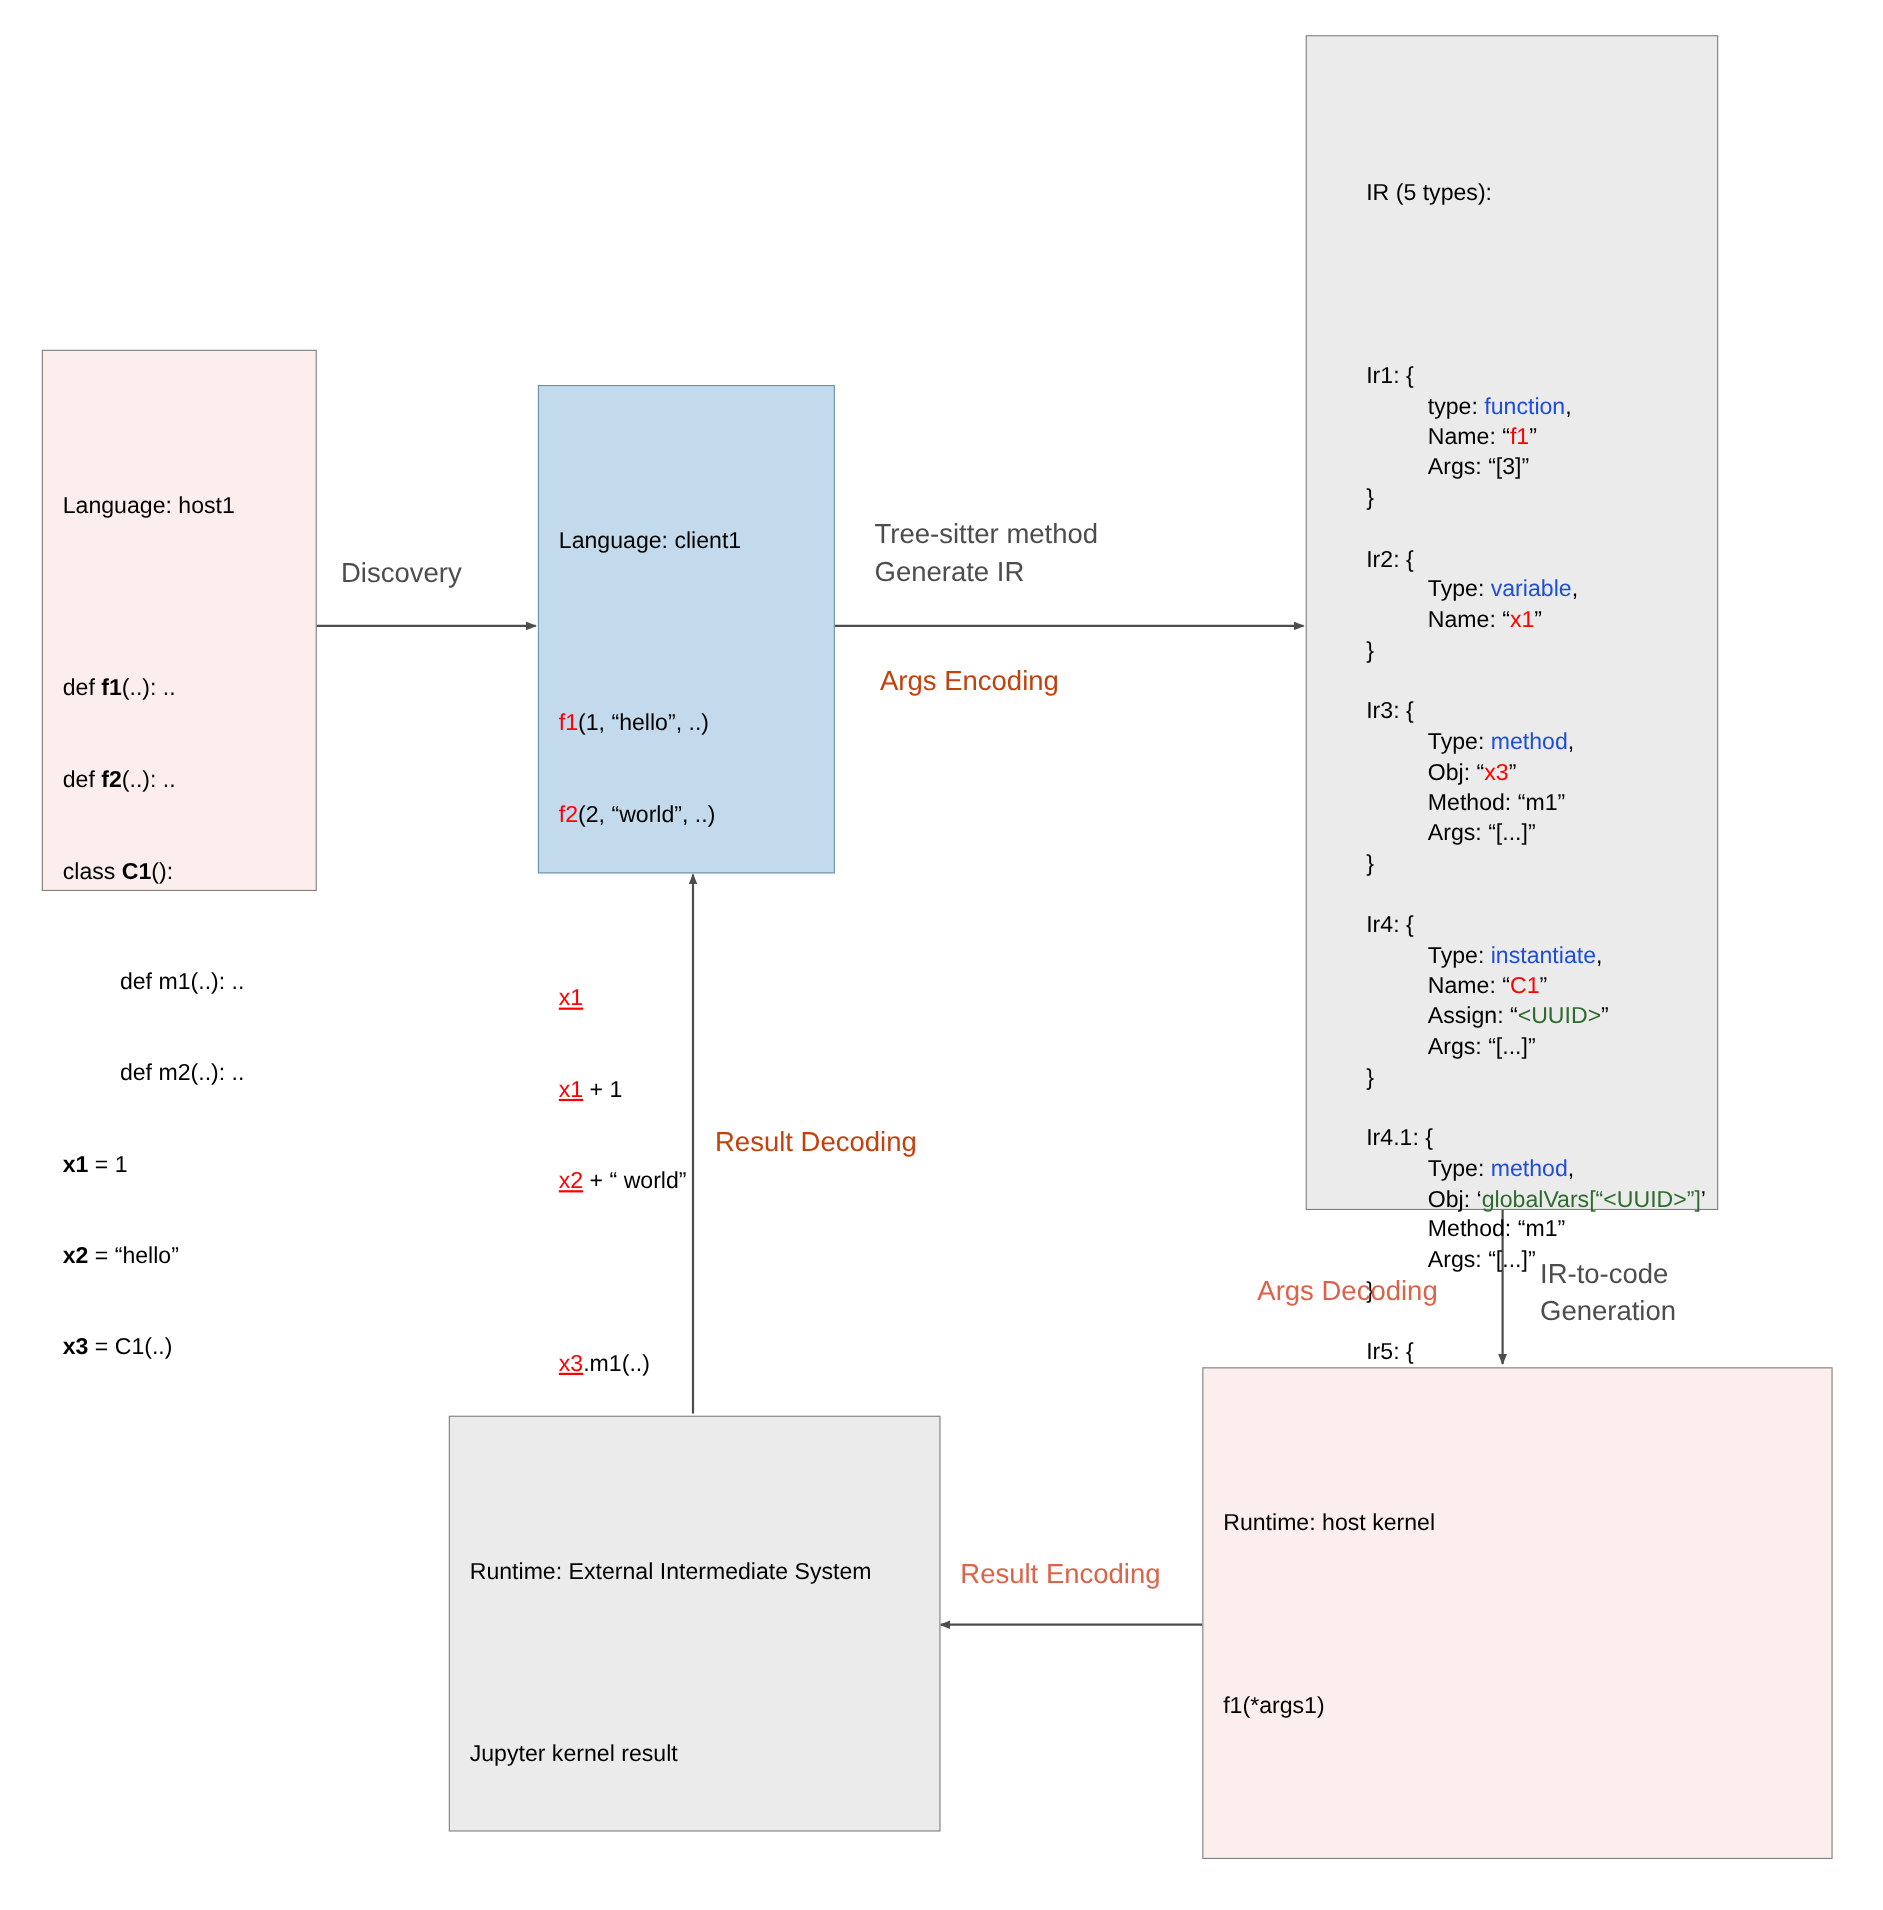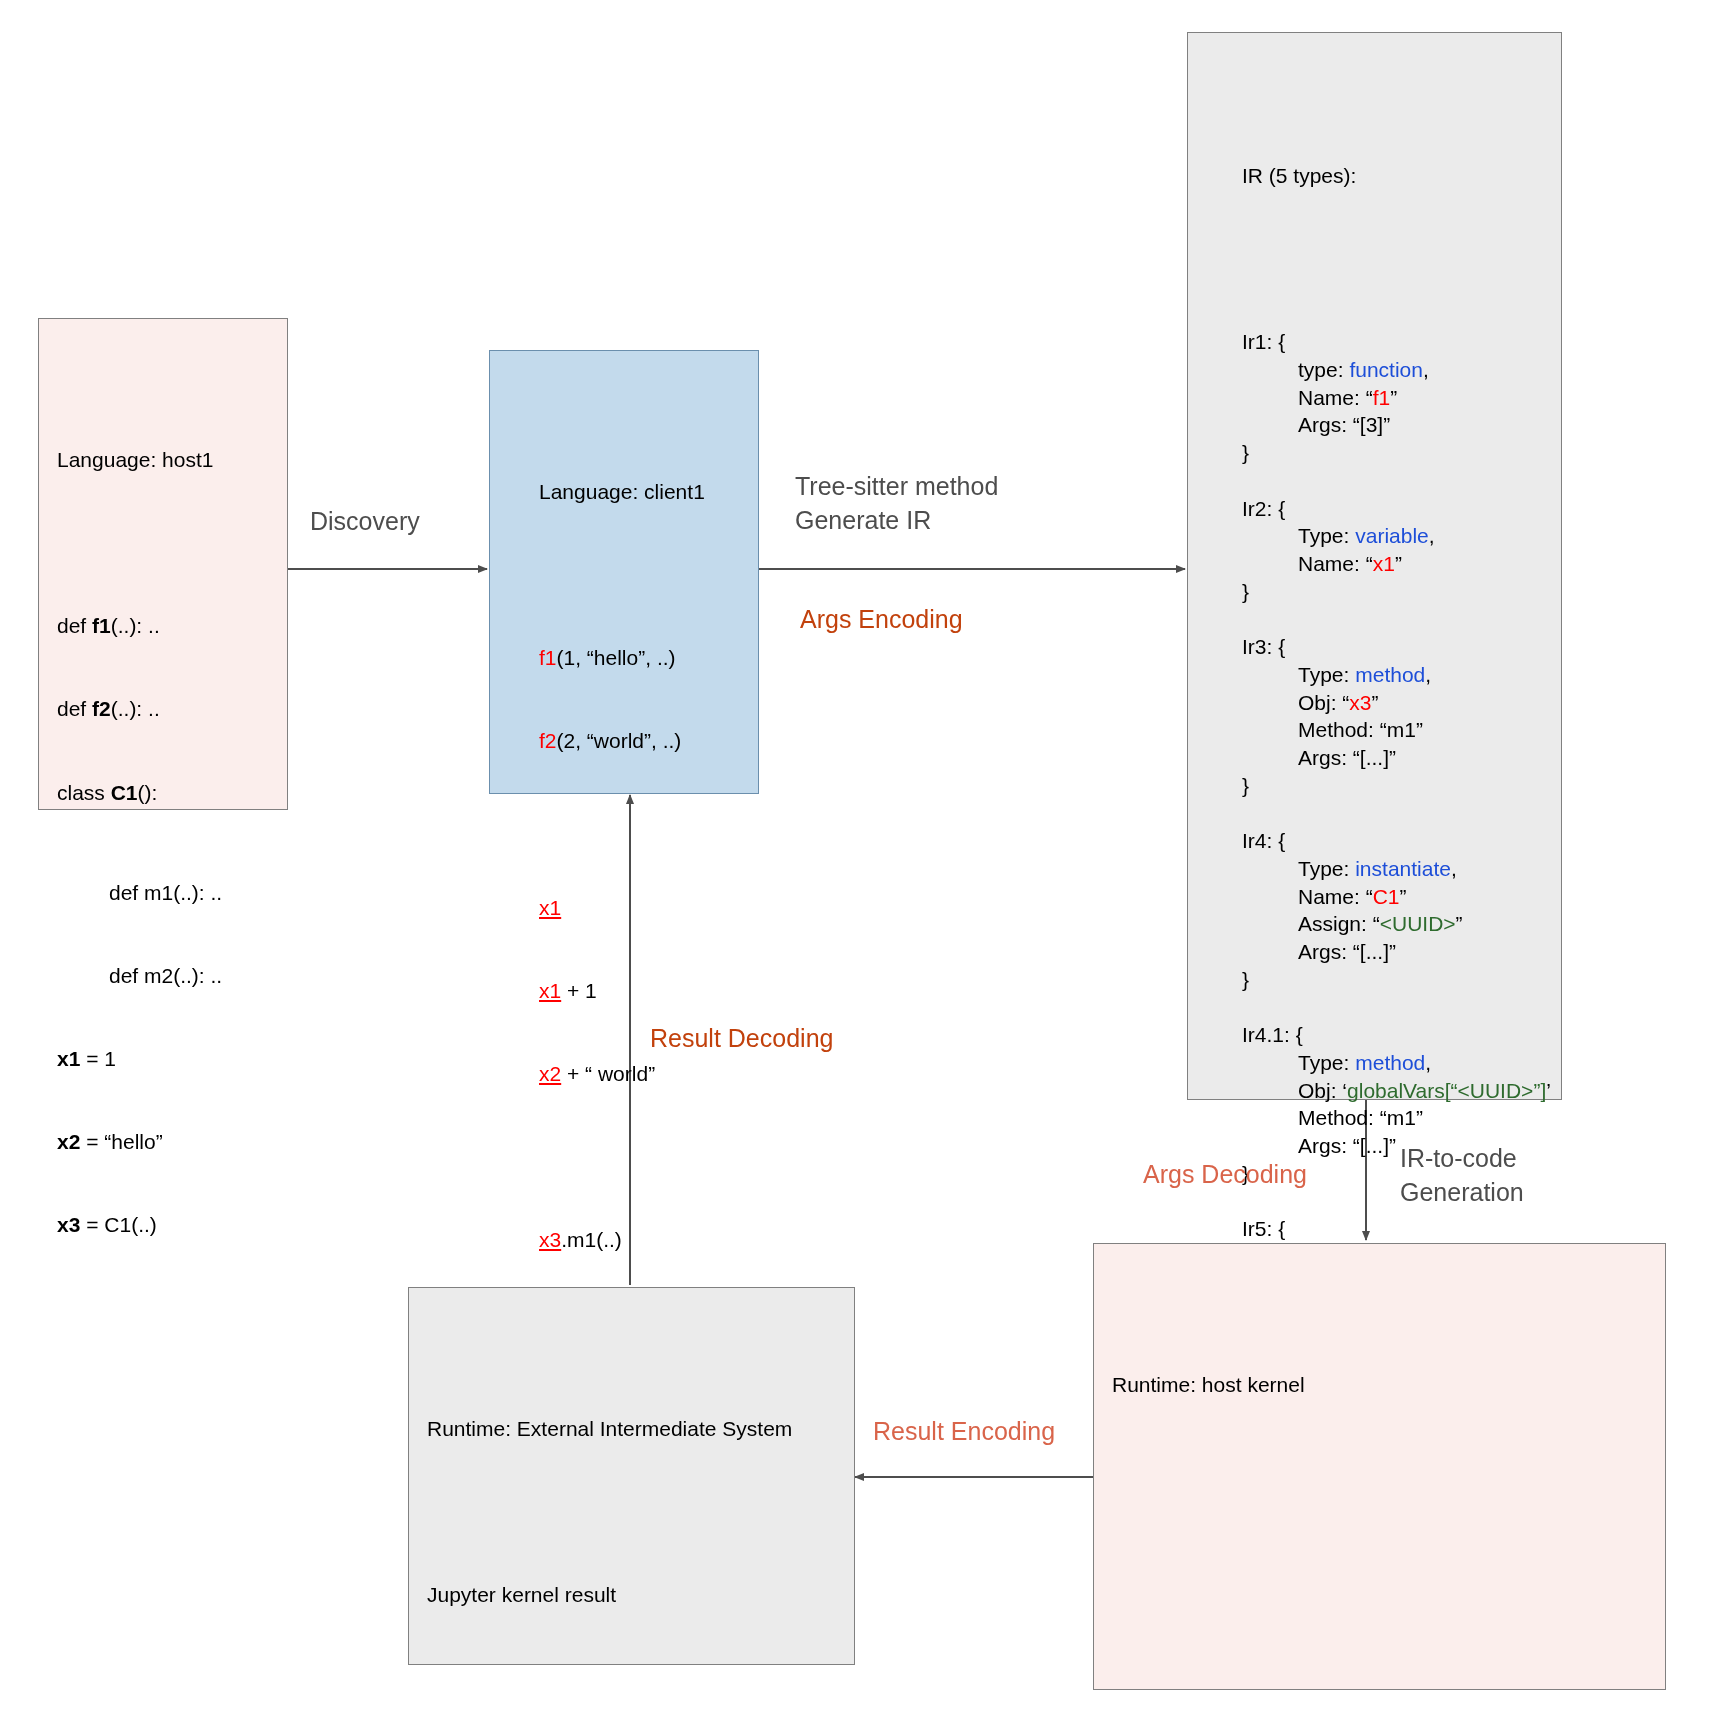--- a/index.html
+++ b/index.html
@@ -97,21 +97,21 @@
       <span class="line"><span>def </span><span class="b">f2</span><span>(..): ..</span></span>
       <span class="line"><span>class </span><span class="b">C1</span><span>():</span></span>
       <span class="line indent-sm" style="padding-left:52px;margin-top:17px;">def m1(..): ..</span>
       <span class="line indent-sm" style="padding-left:52px;">def m2(..): ..</span>
       <span class="line"><span class="b">x1</span><span> = 1</span></span>
       <span class="line"><span class="b">x2</span><span> = “hello”</span></span>
       <span class="line"><span class="b">x3</span><span> = C1(..)</span></span>
     </div>
   </div>
 
-  <div class="box box-blue" style="left:489px; top:350px; width:270px; height:444px;padding-left:31px;">
+  <div class="box box-blue" style="left:489px; top:350px; width:270px; height:444px;">
     <div class="pad">
       <span class="line">Language: client1</span>
       <span class="line">&nbsp;</span>
       <span class="line"><span class="red">f1</span><span>(1, “hello”, ..)</span></span>
       <span class="line"><span class="red">f2</span><span>(2, “world”, ..)</span></span>
       <span class="line">&nbsp;</span>
       <span class="line"><span class="red u">x1</span></span>
       <span class="line"><span class="red u">x1</span><span> + 1</span></span>
       <span class="line"><span class="red u">x2</span><span> + “ world”</span></span>
       <span class="line">&nbsp;</span>
@@ -128,20 +128,21 @@
       <span class="line">IR (5 types):</span>
       <span class="line">&nbsp;</span>
       <div id="ir-entries"><span class="line">Ir1: {</span><span class="line indent1"><span>type: </span><span class="blue">function</span><span>,</span></span><span class="line indent1"><span>Name: </span><span>“</span><span class="red">f1</span><span>”</span></span><span class="line indent1"><span>Args: </span><span>“</span><span class="">[3]</span><span>”</span></span><span class="line">}</span><span class="line">&nbsp;</span><span class="line">Ir2: {</span><span class="line indent1"><span>Type: </span><span class="blue">variable</span><span>,</span></span><span class="line indent1"><span>Name: </span><span>“</span><span class="red">x1</span><span>”</span></span><span class="line">}</span><span class="line">&nbsp;</span><span class="line">Ir3: {</span><span class="line indent1"><span>Type: </span><span class="blue">method</span><span>,</span></span><span class="line indent1"><span>Obj: </span><span>“</span><span class="red">x3</span><span>”</span></span><span class="line indent1"><span>Method: </span><span>“</span><span class="">m1</span><span>”</span></span><span class="line indent1"><span>Args: </span><span>“</span><span class="">[...]</span><span>”</span></span><span class="line">}</span><span class="line">&nbsp;</span><span class="line">Ir4: {</span><span class="line indent1"><span>Type: </span><span class="blue">instantiate</span><span>,</span></span><span class="line indent1"><span>Name: </span><span>“</span><span class="red">C1</span><span>”</span></span><span class="line indent1"><span>Assign: </span><span>“</span><span class="green">&lt;UUID&gt;</span><span>”</span></span><span class="line indent1"><span>Args: </span><span>“</span><span class="">[...]</span><span>”</span></span><span class="line">}</span><span class="line">&nbsp;</span><span class="line">Ir4.1: {</span><span class="line indent1"><span>Type: </span><span class="blue">method</span><span>,</span></span><span class="line indent1"><span>Obj: </span><span>‘</span><span class="green">globalVars[“&lt;UUID&gt;”]</span><span>’</span></span><span class="line indent1"><span>Method: </span><span>“</span><span class="">m1</span><span>”</span></span><span class="line indent1"><span>Args: </span><span>“</span><span class="">[...]</span><span>”</span></span><span class="line">}</span><span class="line">&nbsp;</span><span class="line">Ir5: {</span><span class="line indent1"><span>Type: </span><span class="blue">delete</span><span>,</span></span><span class="line indent1"><span>Name: </span><span>“</span><span class="green">&lt;UUID&gt;</span><span>”</span></span><span class="line">}</span></div>
     </div>
   </div>
 
   <div class="box box-pink" style="left:1093px; top:1243px; width:573px; height:447px;">
     <div class="pad">
       <span class="line">Runtime: host kernel</span>
       <span class="line">&nbsp;</span>
+      <span class="line">f1(*args1)</span>
       <span class="line">&nbsp;</span>
       
       
       
       
       
       
       
       
       

